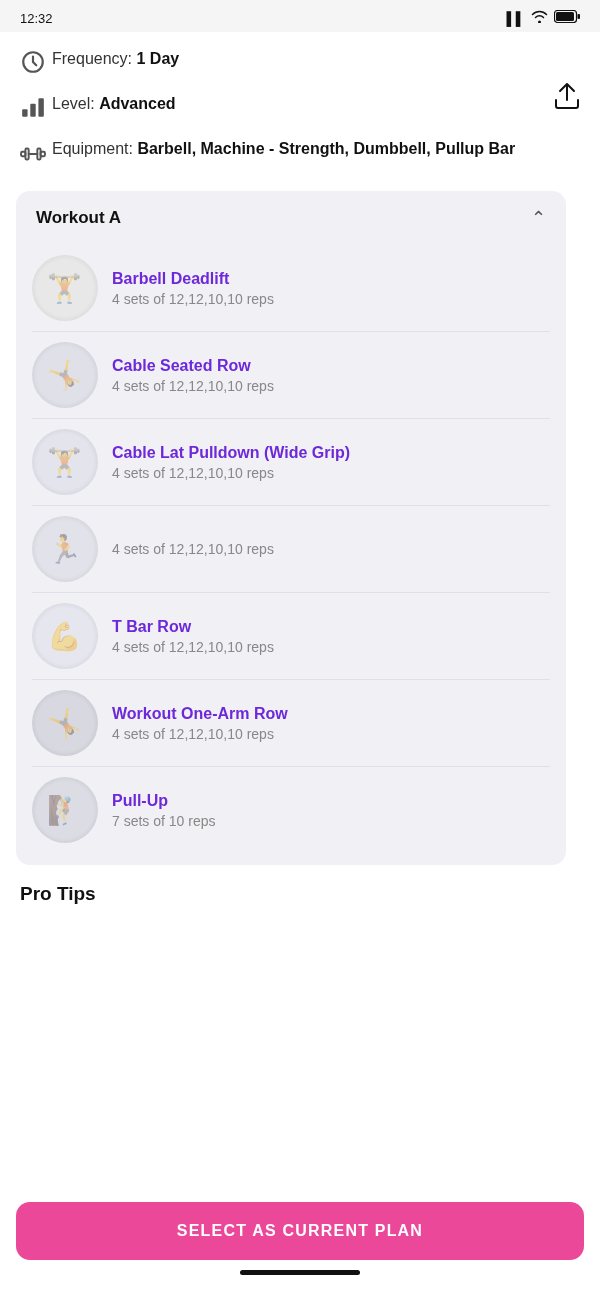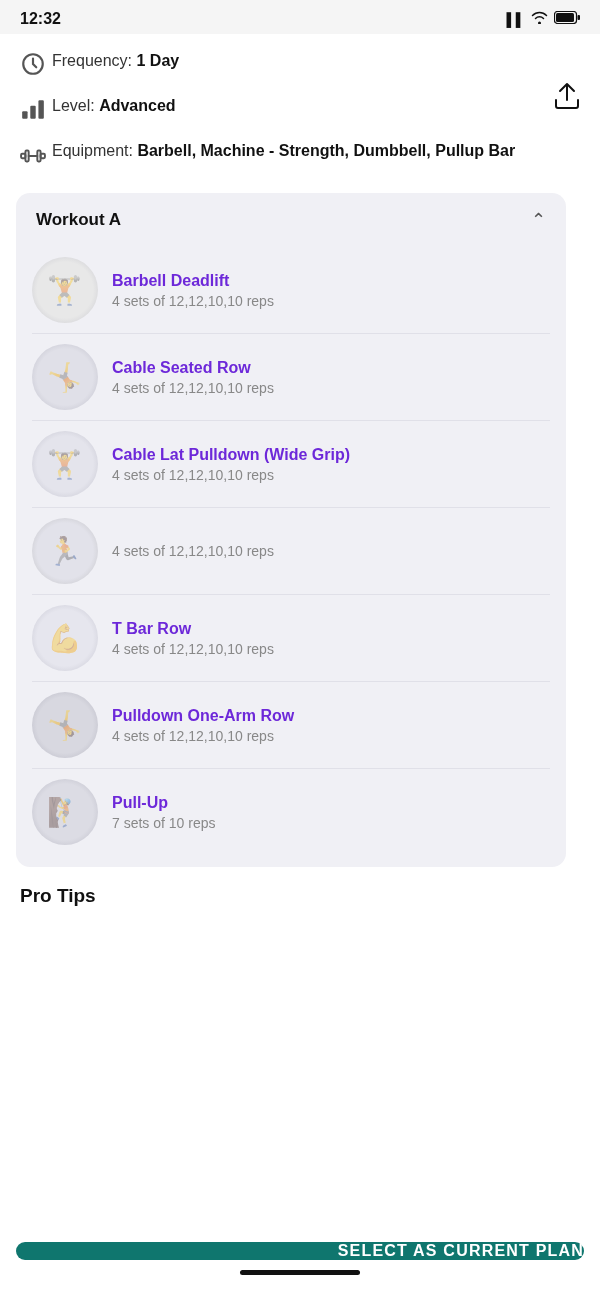--- a/index.html
+++ b/index.html
@@ -16,22 +16,22 @@
 
     
     .status-bar {
       display: flex;
       justify-content: space-between;
       align-items: center;
       padding: 10px 20px 6px 20px;
       background: #f5f5f5;
     }
     .status-time {
-      font-size: 16px;
-      font-weight: 700;
+      font-size: 13px;
+      font-weight: 400;
       color: #111;
     }
     .status-icons {
       display: flex;
       align-items: center;
       gap: 6px;
     }
     .status-icons span {
       font-size: 13px;
       color: #111;
@@ -165,30 +165,30 @@
       position: fixed;
       bottom: 0;
       left: 0;
       width: 600px;
       background: #fff;
       padding: 10px 16px 24px 16px;
     }
 
     .select-plan-button {
       width: 100%;
-      background: #0f766e;
+      background: #ec4899;
       color: #fff;
       border: none;
       border-radius: 14px;
+      padding: 20px;
       font-size: 16px;
       font-weight: 700;
       letter-spacing: 1.2px;
       text-transform: uppercase;
       cursor: pointer;
-      text-align: right;
     }
 
     .home-indicator {
       width: 120px;
       height: 5px;
       background: #111;
       border-radius: 3px;
       margin: 10px auto 0 auto;
     }
 
@@ -339,21 +339,21 @@
       <div class="exercise-info">
         <div class="exercise-name">T Bar Row</div>
         <div class="exercise-sets">4 sets of 12,12,10,10 reps</div>
       </div>
     </div>
       <div class="exercise-item">
       <div class="exercise-avatar avatar-6">
         <span class="exercise-figure">🤸</span>
       </div>
       <div class="exercise-info">
-        <div class="exercise-name">Pulldown One-Arm Row</div>
+        <div class="exercise-name">Workout One-Arm Row</div>
         <div class="exercise-sets">4 sets of 12,12,10,10 reps</div>
       </div>
     </div>
       <div class="exercise-item">
       <div class="exercise-avatar avatar-7">
         <span class="exercise-figure">🧗</span>
       </div>
       <div class="exercise-info">
         <div class="exercise-name">Pull-Up</div>
         <div class="exercise-sets">7 sets of 10 reps</div>

